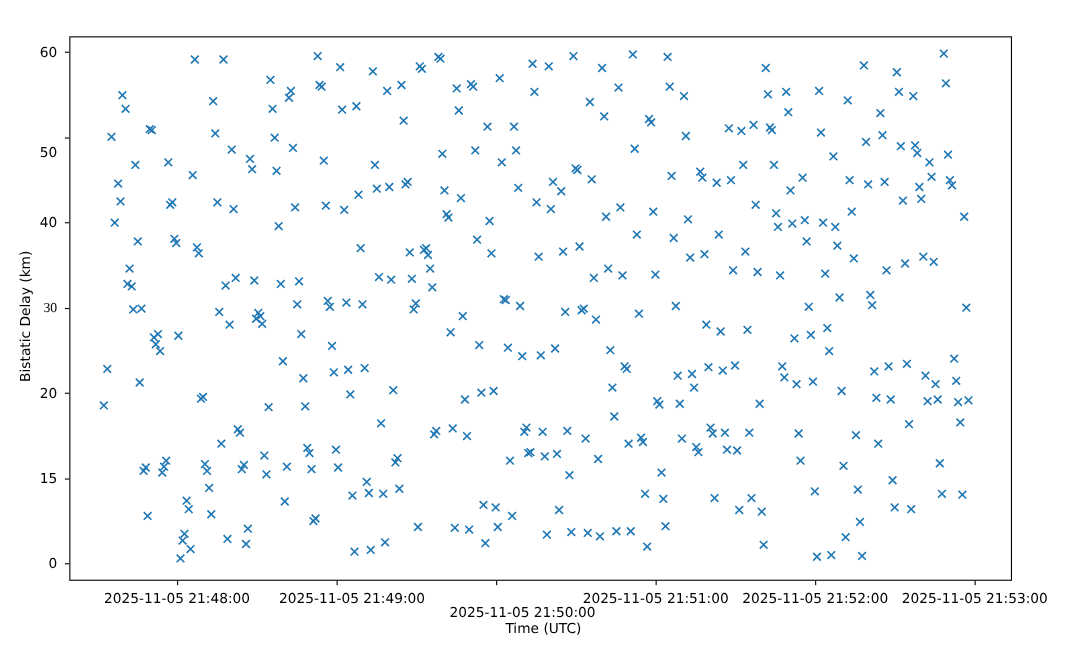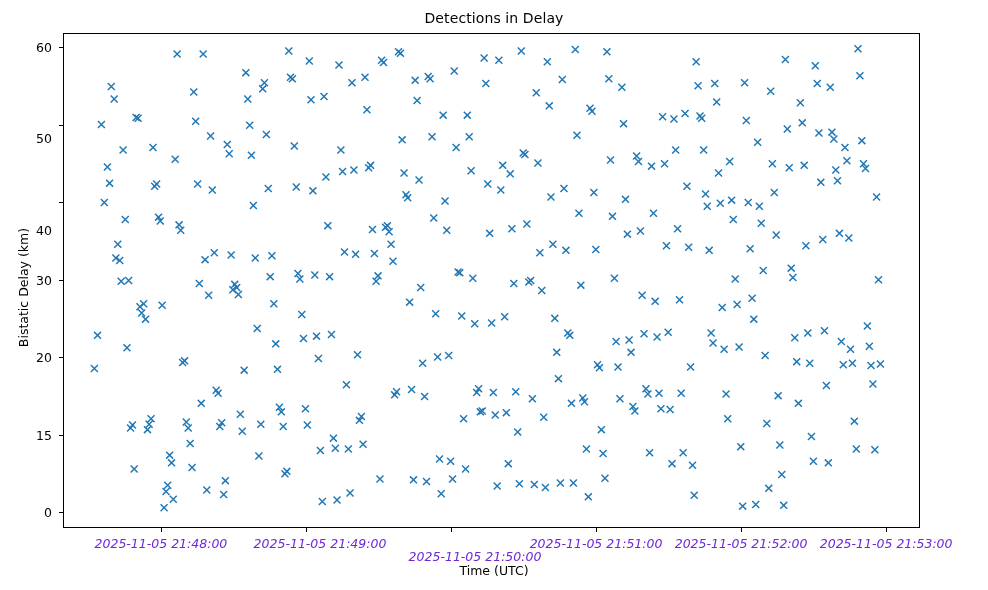--- a/index.html
+++ b/index.html
@@ -75,24 +75,23 @@
     position: absolute;
     top: 528px;
     width: 1px;
     height: 4px;
     background: #000000;
   }
   .xtick-label {
     position: absolute;
     top: 536px;
     font-size: 12.5px;
-    color: #6d28d9;
+    color: #000000;
     transform: translateX(-50%);
     white-space: nowrap;
-    font-style: italic;
   }
   #ylabel {
     position: absolute;
     left: -57px;
     top: 280px;
     width: 160px;
     text-align: center;
     font-size: 12.5px;
     color: #000000;
     transform: rotate(-90deg);
@@ -107,21 +106,20 @@
     text-align: center;
     font-size: 12.5px;
     color: #000000;
   }
 </style>
 </head>
 <body>
 
 <div id="figure">
 
-  <div id="chart-title">Detections in Delay</div>
 
   <div id="axes">
     <svg id="scatter-layer" width="857" height="495" viewBox="0 0 857 495" preserveAspectRatio="none">
         <g stroke="#1f77b4" stroke-width="1.45" stroke-linecap="butt" fill="none">
           <path d="M26.960366713681246,332.44827586206895L33.960366713681246,339.44827586206895M26.960366713681246,339.44827586206895L33.960366713681246,332.44827586206895"></path>
           <path d="M30.10310296191819,299.08620689655174L37.10310296191819,306.08620689655174M30.10310296191819,306.08620689655174L37.10310296191819,299.08620689655174"></path>
           <path d="M33.971086036671366,87.27586206896547L40.971086036671366,94.27586206896547M33.971086036671366,94.27586206896547L40.971086036671366,87.27586206896547"></path>
           <path d="M36.87207334273626,165.6379310344828L43.87207334273626,172.6379310344828M36.87207334273626,172.6379310344828L43.87207334273626,165.6379310344828"></path>
           <path d="M40.0148095909732,129.94827586206895L47.0148095909732,136.94827586206895M40.0148095909732,136.94827586206895L47.0148095909732,129.94827586206895"></path>
           <path d="M42.19055007052186,146.24137931034483L49.19055007052186,153.24137931034483M42.19055007052186,153.24137931034483L49.19055007052186,146.24137931034483"></path>
@@ -540,22 +538,22 @@
           <path d="M812.8861777150917,243.22413793103445L819.8861777150917,250.22413793103445M812.8861777150917,250.22413793103445L819.8861777150917,243.22413793103445"></path>
           <path d="M814.8201692524682,327.7931034482758L821.8201692524682,334.7931034482758M814.8201692524682,334.7931034482758L821.8201692524682,327.7931034482758"></path>
         </g>
       </svg>
   </div>
 
   <div id="ytick-labels">
       <div class="ytick-label" style="top: 512.483px;">0</div>
       <div class="ytick-label" style="top: 434.897px;">15</div>
       <div class="ytick-label" style="top: 357.31px;">20</div>
-      <div class="ytick-label" style="top: 279.724px;">30</div>
-      <div class="ytick-label" style="top: 202.138px; margin-top: 28px;">40</div>
+      <div class="ytick-label" style="top: 279.724px; font-family: Liberation Serif, serif;">30</div>
+      <div class="ytick-label" style="top: 202.138px;">40</div>
       <div class="ytick-label" style="top: 124.552px; margin-top: 13px;">50</div>
       <div class="ytick-label" style="top: 46.9655px; margin-left: 28px;">60</div>
     </div>
   <div id="ytick-marks">
       <div class="ytick-mark" style="top: 512px;"></div>
       <div class="ytick-mark" style="top: 435px;"></div>
       <div class="ytick-mark" style="top: 357px;"></div>
       <div class="ytick-mark" style="top: 280px;"></div>
       <div class="ytick-mark" style="top: 202px;"></div>
       <div class="ytick-mark" style="top: 125px;"></div>

